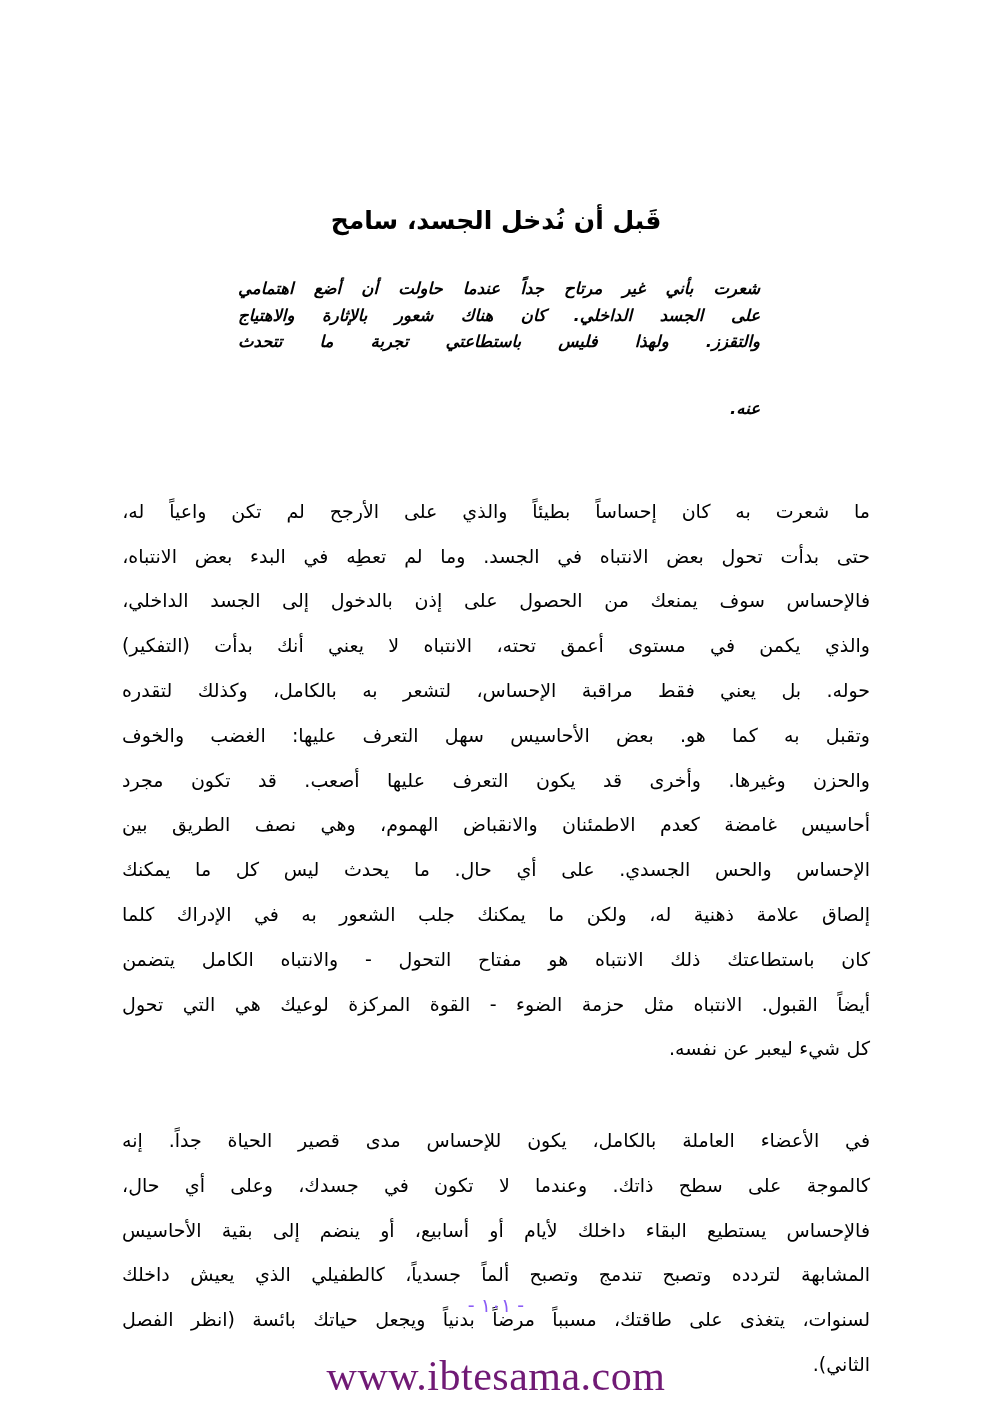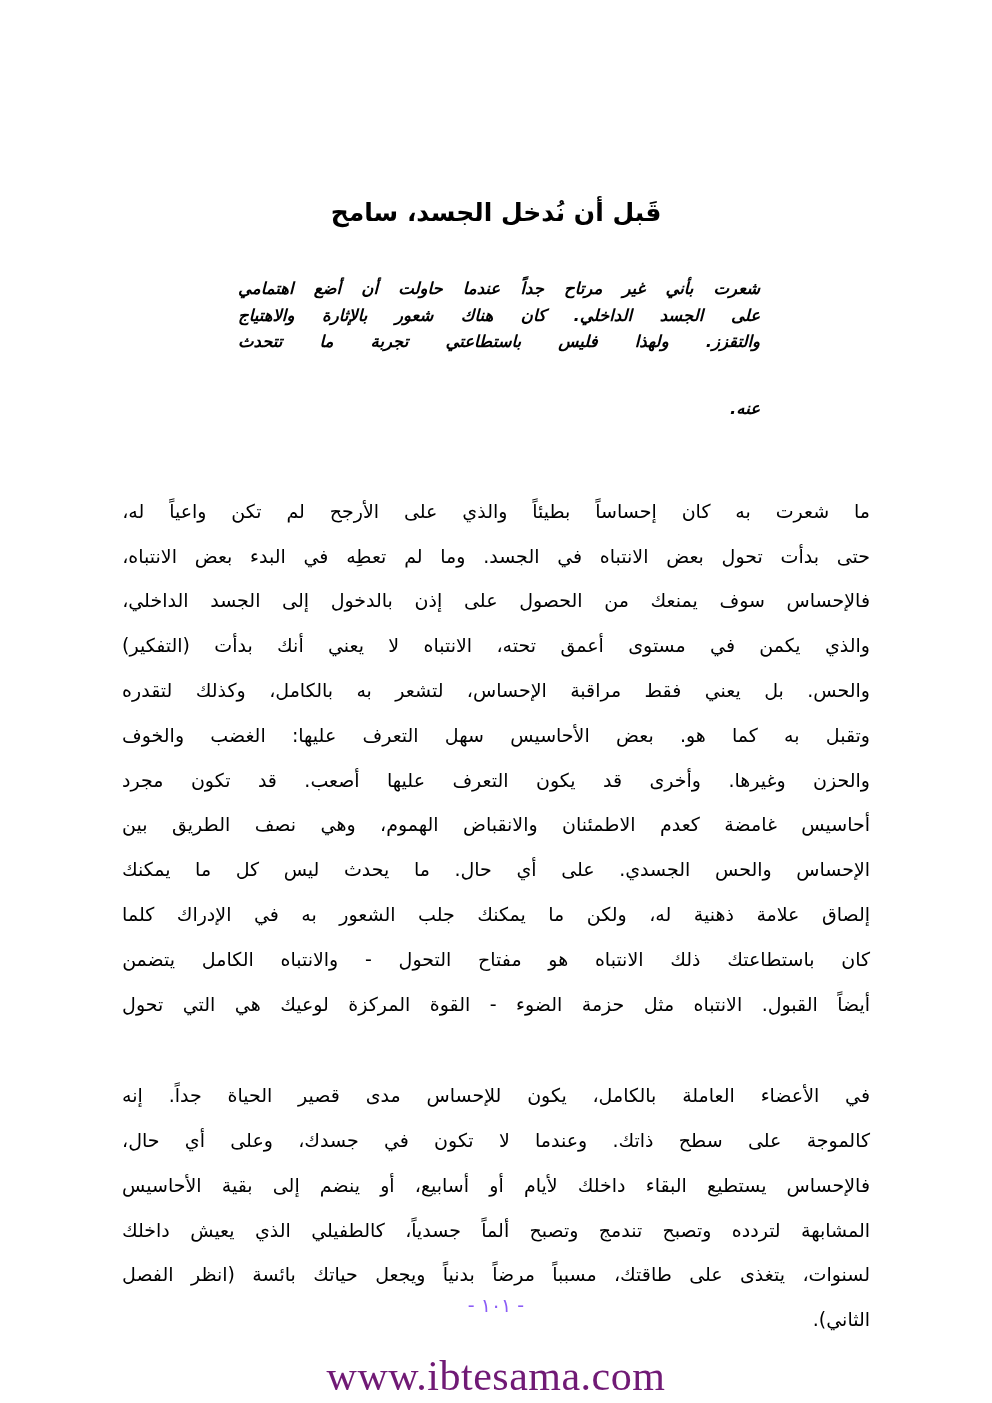--- a/index.html
+++ b/index.html
@@ -18,21 +18,21 @@
     width: 992px;
     height: 1403px;
     background: #ffffff;
     overflow: hidden;
     box-sizing: border-box;
   }
 
   
   .chapter-title {
     position: absolute;
-    top: 196px;
+    top: 204px;
     left: 0;
     right: 0;
     text-align: center;
     direction: rtl;
     font-family: "DejaVu Sans", sans-serif;
     font-size: 25px;
     font-weight: 700;
     letter-spacing: 0px;
     color: #000000;
     line-height: 1.35;
@@ -246,21 +246,21 @@
           <span class="w">أعمق</span>
           <span class="w">تحته،</span>
           <span class="w">الانتباه</span>
           <span class="w">لا</span>
           <span class="w">يعني</span>
           <span class="w">أنك</span>
           <span class="w">بدأت</span>
           <span class="w">(التفكير)</span>
         </div>
       <div class="line">
-          <span class="w">والحس.</span>
+          <span class="w">حوله.</span>
           <span class="w">بل</span>
           <span class="w">يعني</span>
           <span class="w">فقط</span>
           <span class="w">مراقبة</span>
           <span class="w">الإحساس،</span>
           <span class="w">لتشعر</span>
           <span class="w">به</span>
           <span class="w">بالكامل،</span>
           <span class="w">وكذلك</span>
           <span class="w">لتقدره</span>
@@ -353,20 +353,21 @@
           <span class="w">حزمة</span>
           <span class="w">الضوء</span>
           <span class="w">-</span>
           <span class="w">القوة</span>
           <span class="w">المركزة</span>
           <span class="w">لوعيك</span>
           <span class="w">هي</span>
           <span class="w">التي</span>
           <span class="w">تحول</span>
         </div>
+      <div class="line last center-ish">كل شيء ليعبر عن نفسه.</div>
     </div>
 
     <div class="para indent">
       <div class="line">
           <span class="w">في</span>
           <span class="w">الأعضاء</span>
           <span class="w">العاملة</span>
           <span class="w">بالكامل،</span>
           <span class="w">يكون</span>
           <span class="w">للإحساس</span>

